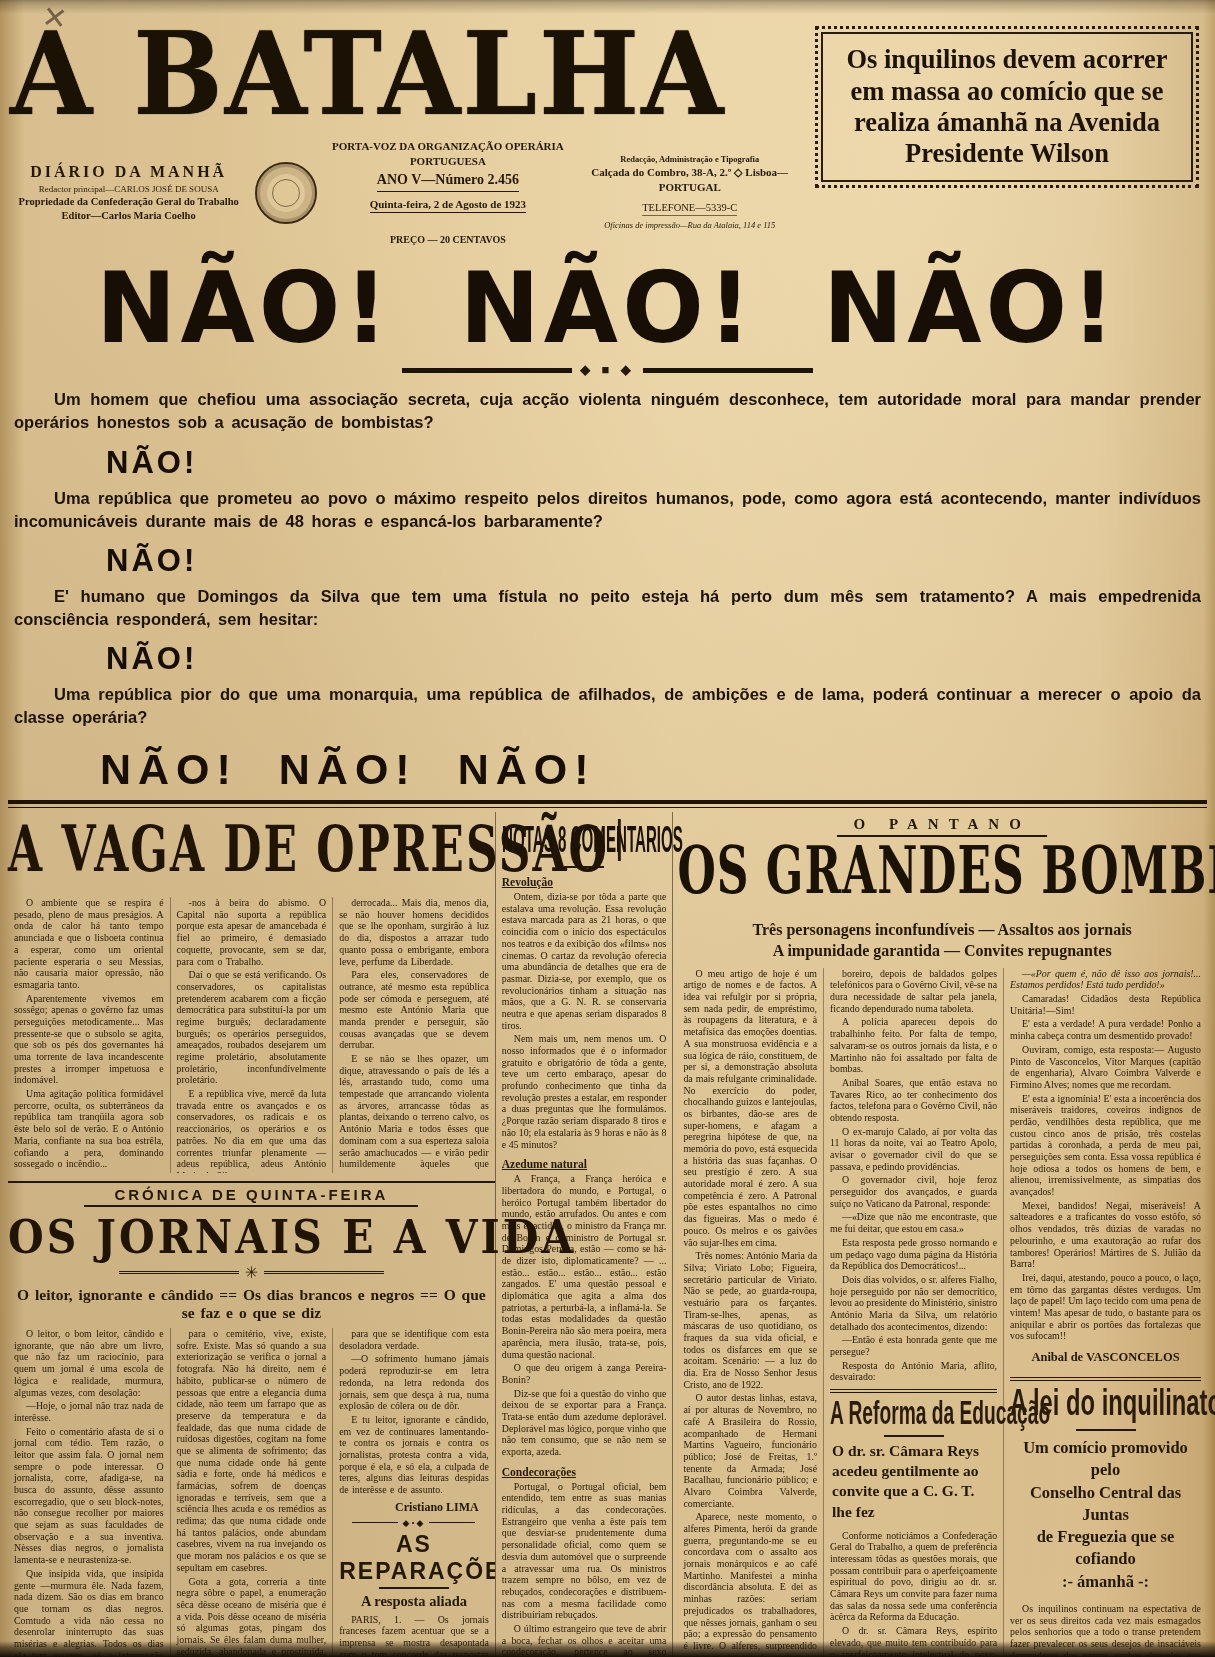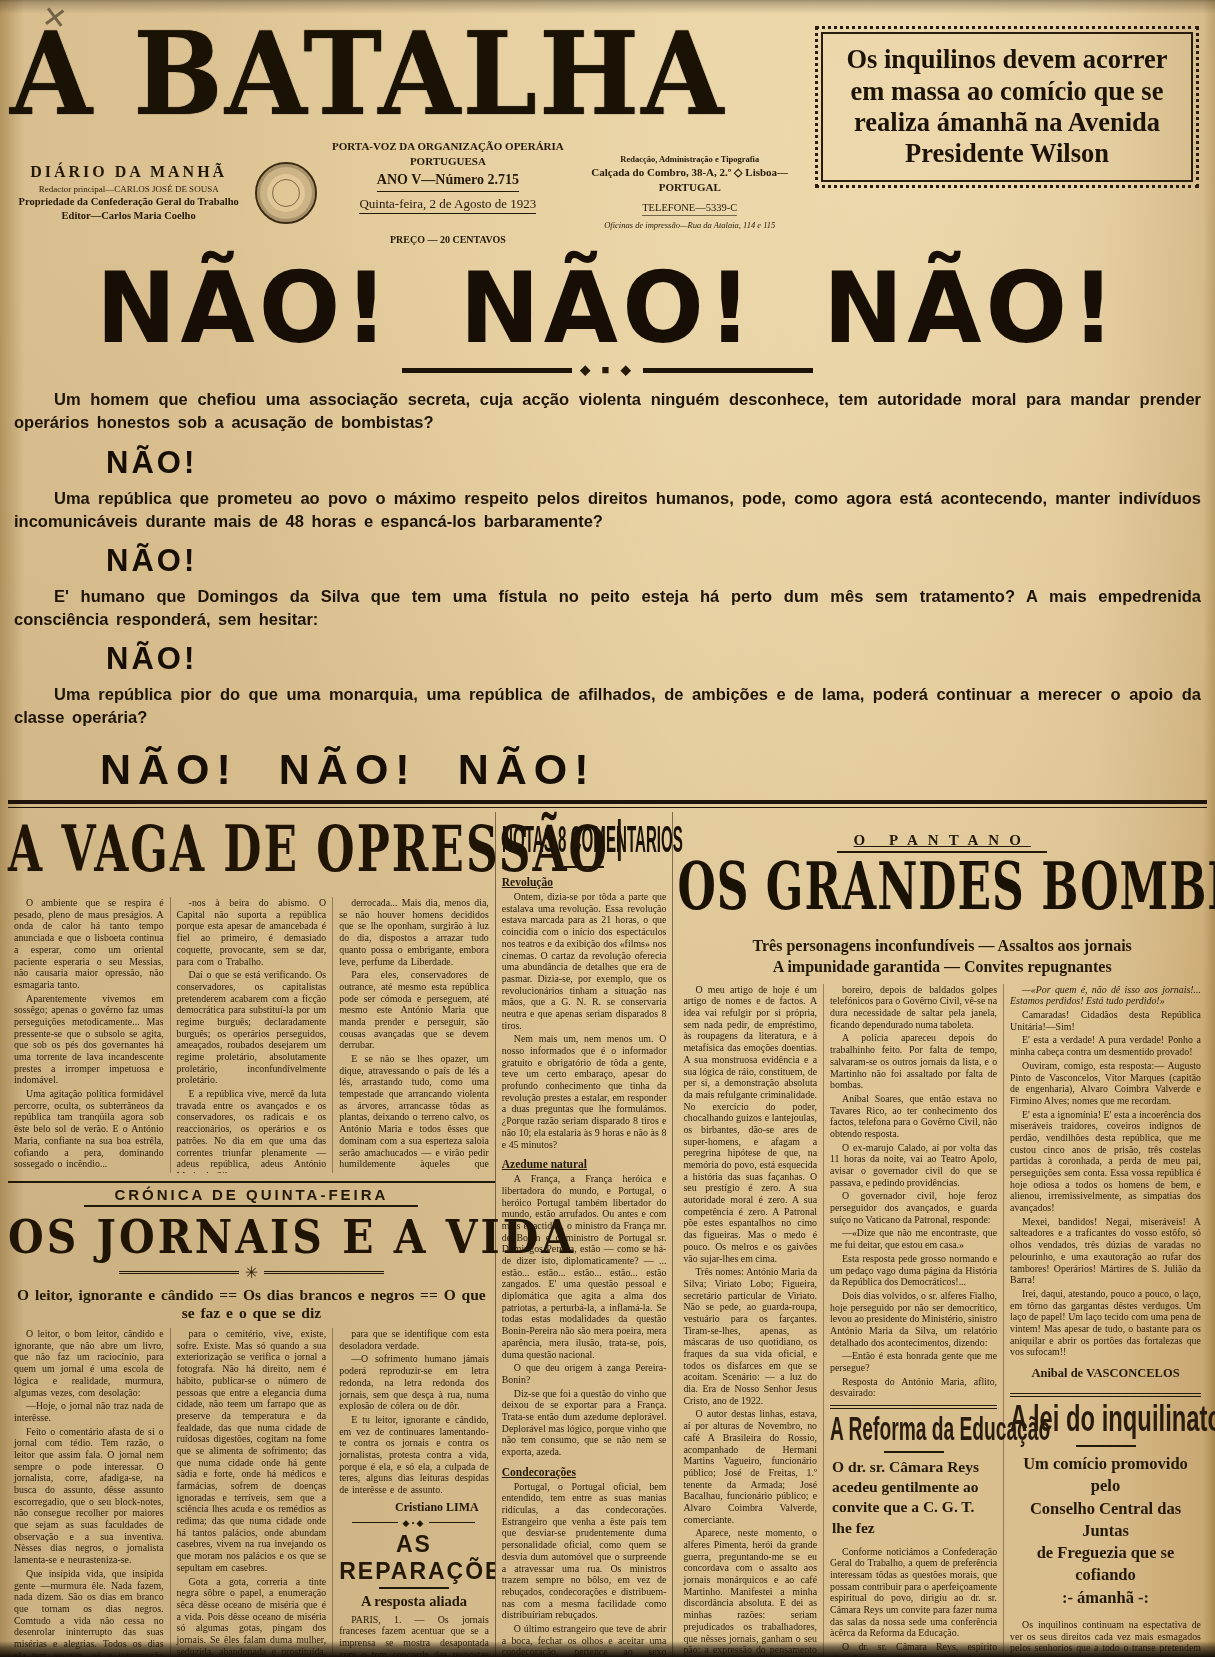--- a/index.html
+++ b/index.html
@@ -33,21 +33,21 @@
   .mi-left .big{font-weight:bold;font-size:16px;letter-spacing:3px;}
   .mi-left .sm{font-size:9px;}
   .mi-left .md{font-size:10.5px;font-weight:bold;}
   .seal{width:58px;height:58px;border-radius:50%;border:2px solid #3a2a14;flex:0 0 auto;
     box-shadow:inset 0 0 0 3px rgba(58,42,20,.25), inset 0 0 0 10px rgba(58,42,20,.12);
     display:flex;align-items:center;justify-content:center;}
   .seal-inner{width:26px;height:26px;border-radius:50%;border:1px solid rgba(58,42,20,.6);}
   .mi-center{width:31%;text-align:center;}
   .mi-center .l1{font-weight:bold;font-size:11px;}
   .mi-center .l2{font-weight:bold;font-size:14px;border-bottom:1px solid #241806;display:inline-block;padding-bottom:1px;}
-  .mi-center .l3{font-weight:normal;font-size:13px;border-bottom:1px solid #241806;display:inline-block;margin-top:2px;}
+  .mi-center .l3{font-weight:bold;font-size:11px;border-bottom:1px solid #241806;display:inline-block;margin-top:2px;}
   .mi-center .l4{font-weight:bold;font-size:10px;margin-top:19px;}
   .mi-right{flex:1;text-align:center;}
   .mi-right .t1{font-size:8.5px;font-weight:bold;}
   .mi-right .t2{font-size:11px;font-weight:bold;}
   .mi-right .t3{font-size:10.5px;font-weight:normal;margin-top:4px;border-bottom:1px solid rgba(36,24,6,.6);display:inline-block;}
   .mi-right .t4{font-size:8.5px;font-style:italic;margin-top:3px;}
 
   .annc{width:372px;flex:0 0 auto;border:3px dotted #2a1c0c;padding:3px;margin-top:6px;height:150px;}
   .annc-in{border:2px solid #2a1c0c;height:100%;display:flex;align-items:center;justify-content:center;padding:4px 8px;box-sizing:border-box;}
   .annc-text{font-family:"Liberation Serif",serif;font-weight:bold;font-size:26.5px;line-height:1.18;text-align:center;color:#1d1307;}
@@ -110,21 +110,21 @@
   .rep-sub{font-weight:bold;font-size:14.5px;text-align:center;margin:2px 0 4px;}
 
   
   .notas-h{font-family:"Liberation Sans",sans-serif;font-weight:900;font-size:21px;white-space:nowrap;
     transform:scale(.72,1.75);transform-origin:left center;margin:16px 0 14px;border-right:4px solid #241806;color:#1b1206;}
   .notas-div{width:40px;border-top:2px solid #241806;margin:0 auto 8px;}
   .sec-mid p{margin:0 0 2px;text-indent:12px;text-align:justify;font-size:9.9px;line-height:1.18;}
   .sub-ul{font-weight:bold;font-size:11.5px;text-decoration:underline;margin:8px 0 3px;}
 
   
-  .pantano-k{text-align:center;font-weight:bold;font-size:15px;letter-spacing:10px;font-family:"Liberation Serif",serif;margin-top:20px;text-decoration:underline;}
+  .pantano-k{text-align:center;font-weight:bold;font-size:15px;letter-spacing:10px;font-family:"Liberation Serif",serif;margin-top:4px;}
   .pantano-ul{width:210px;border-top:2px solid #241806;margin:2px auto 4px;}
   .bomb-h{font-family:"DejaVu Serif",serif;font-weight:900;font-size:44px;letter-spacing:1px;text-align:center;white-space:nowrap;
     transform:scaleY(1.5);transform-origin:center 60%;margin:10px 0 22px;color:#1b1206;}
   .bomb-sub{font-weight:bold;font-size:16px;text-align:center;line-height:1.3;margin-bottom:6px;white-space:pre-line;}
   .bomb-cols{display:flex;align-items:flex-start;}
   .bcol{min-width:0;padding:0 6px;box-sizing:border-box;border-left:1px solid rgba(40,26,10,.4);display:flex;flex-direction:column;}
   .bcol:first-child{border-left:none;}
   .bcol p{margin:0 0 2px;text-indent:12px;text-align:justify;font-size:9.9px;line-height:1.18;}
   .b1{width:27.5%;}.b2{width:34%;}.b3{width:38.5%;}
   .bomb-txt{overflow:hidden;}
@@ -160,21 +160,21 @@
           <div class="big">DIÁRIO DA MANHÃ</div>
           <div class="sm">Redactor principal—CARLOS JOSÉ DE SOUSA</div>
           <div class="md">Propriedade da Confederação Geral do Trabalho</div>
           <div class="md">Editor—Carlos Maria Coelho</div>
         </div>
         <div class="seal">
             <div class="seal-inner"></div>
           </div>
         <div class="mi-cell mi-center">
           <div class="l1">PORTA-VOZ DA ORGANIZAÇÃO OPERÁRIA PORTUGUESA</div>
-          <div><span class="l2">ANO V—Número 2.715</span></div>
+          <div><span class="l2">ANO V—Número 2.456</span></div>
           <div><span class="l3">Quinta-feira, 2 de Agosto de 1923</span></div>
           <div class="l4">PREÇO — 20 CENTAVOS</div>
         </div>
         <div class="mi-cell mi-right">
           <div class="t1">Redacção, Administração e Tipografia</div>
           <div class="t2">Calçada do Combro, 38-A, 2.º ◇ Lisboa—PORTUGAL</div>
           <div><span class="t3">TELEFONE—5339-C</span></div>
           <div class="t4">Oficinas de impressão—Rua da Atalaia, 114 e 115</div>
         </div>
       </div>

